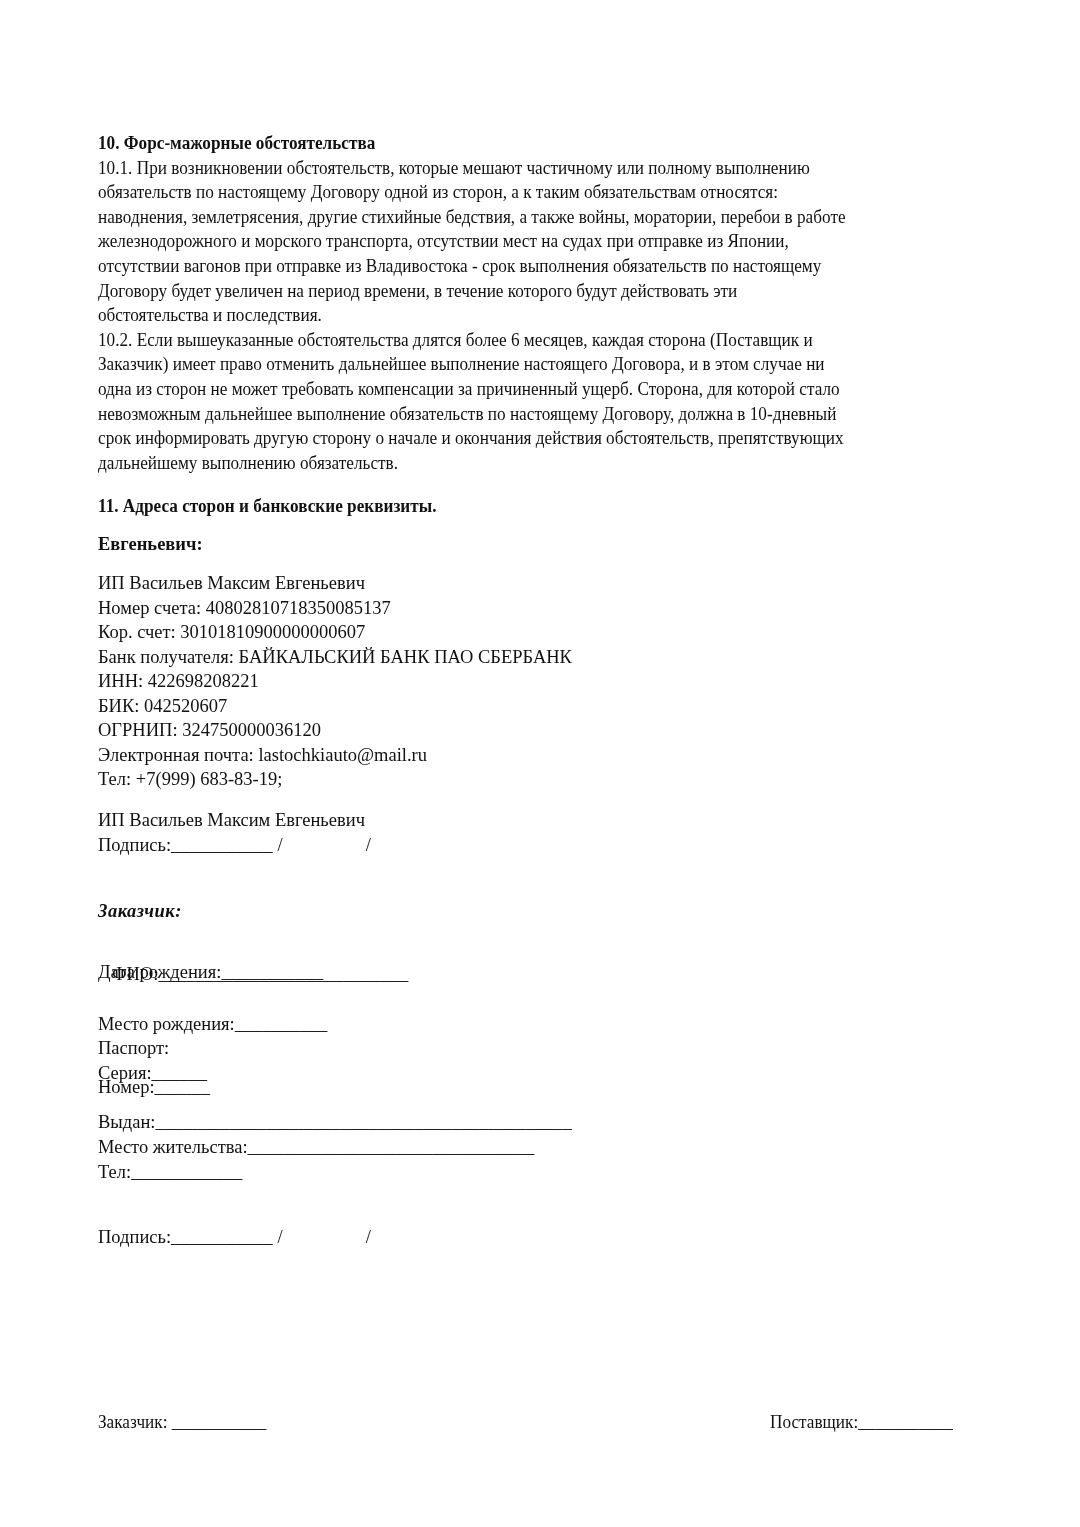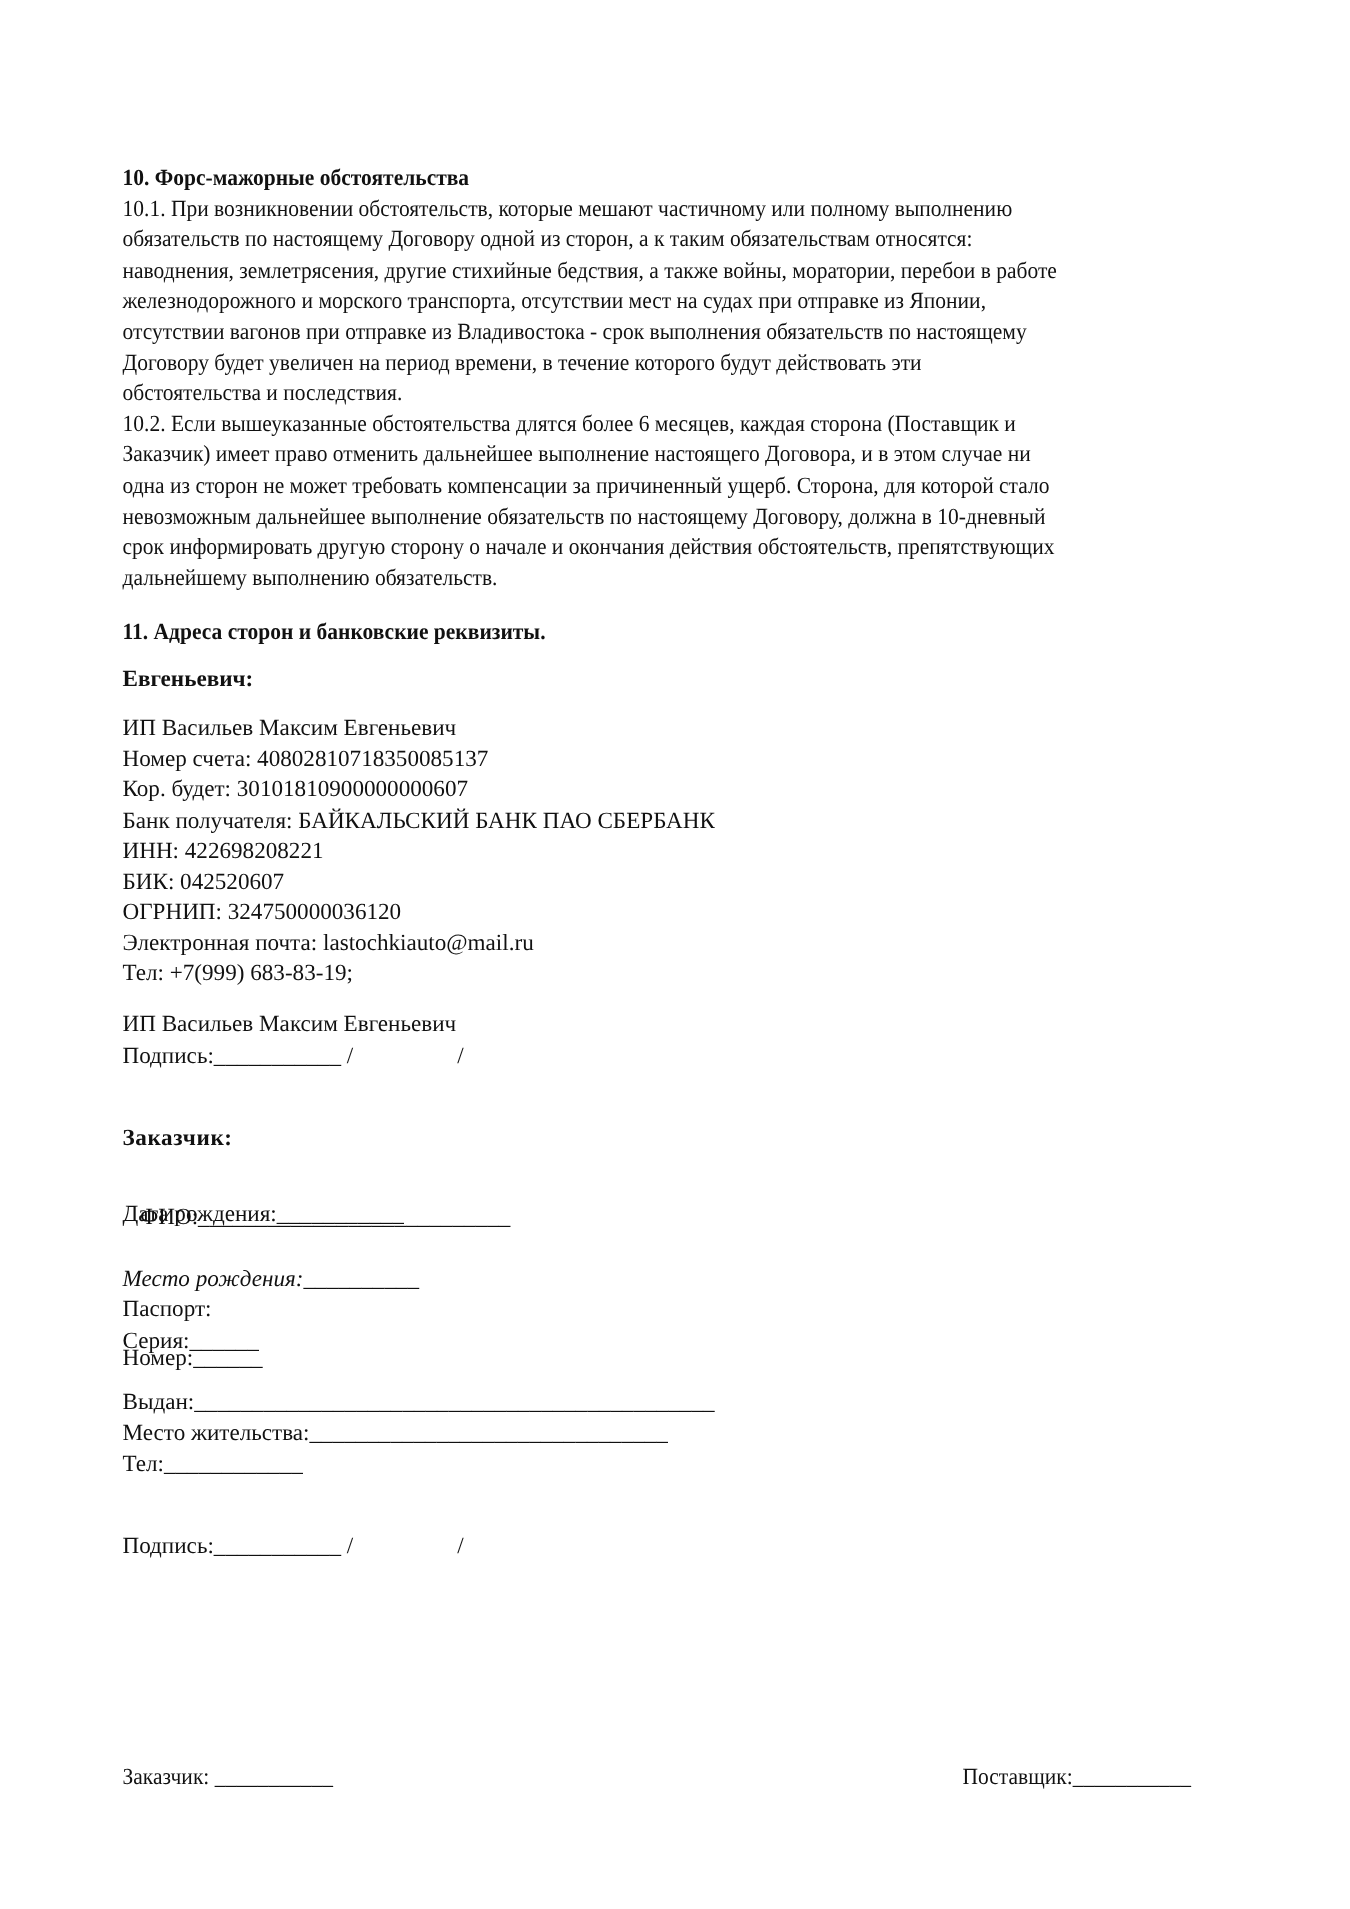--- a/index.html
+++ b/index.html
@@ -86,36 +86,36 @@
 дальнейшему выполнению обязательств.</p>
   </div>
 </div>
 
 <div class="abs section-title" style="left:98px; top:494px; transform:scaleX(0.93); transform-origin:left top;">11. Адреса сторон и банковские реквизиты.</div>
 
 <div class="abs section-title" style="left:98px; top:532px;">Евгеньевич:</div>
 
 <div class="abs" style="left:98px; top:571px;">ИП Васильев Максим Евгеньевич</div>
 <div class="abs" style="left:98px; top:596px;">Номер счета: 40802810718350085137</div>
-<div class="abs" style="left:98px; top:620px;">Кор. будет: 30101810900000000607</div>
+<div class="abs" style="left:98px; top:620px;">Кор. счет: 30101810900000000607</div>
 <div class="abs" style="left:98px; top:645px;">Банк получателя: БАЙКАЛЬСКИЙ БАНК ПАО СБЕРБАНК</div>
 <div class="abs" style="left:98px; top:669px;">ИНН: 422698208221</div>
 <div class="abs" style="left:98px; top:694px;">БИК: 042520607</div>
 <div class="abs" style="left:98px; top:718px;">ОГРНИП: 324750000036120</div>
 <div class="abs" style="left:98px; top:743px;">Электронная почта: lastochkiauto@mail.ru</div>
 <div class="abs" style="left:98px; top:767px;">Тел: +7(999) 683-83-19;</div>
 
 <div class="abs" style="left:98px; top:808px;">ИП Васильев Максим Евгеньевич</div>
 <div class="abs" style="left:98px; top:833px;">Подпись:___________ /                  /</div>
 
-<div class="abs section-title" style="left:98px; top:899px; letter-spacing:0.5px;">Заказчик:</div>
+<div class="abs section-title" style="left:98px; top:899px; letter-spacing:0.5px;font-style:italic;">Заказчик:</div>
 
 <div class="abs" style="left:98px; top:962px;margin-left:14px;">ФИО:___________________________</div>
 <div class="abs" style="left:98px; top:960px;">Дата рождения:___________</div>
-<div class="abs" style="left:98px; top:1012px;font-style:italic;">Место рождения:__________</div>
+<div class="abs" style="left:98px; top:1012px;">Место рождения:__________</div>
 <div class="abs" style="left:98px; top:1036px;">Паспорт:</div>
 <div class="abs" style="left:98px; top:1061px;">Серия:______</div>
 <div class="abs" style="left:98px; top:1063px;margin-top:12px;">Номер:______</div>
 <div class="abs" style="left:98px; top:1110px;">Выдан:_____________________________________________</div>
 <div class="abs" style="left:98px; top:1135px;">Место жительства:_______________________________</div>
 <div class="abs" style="left:98px; top:1160px;">Тел:____________</div>
 
 <div class="abs" style="left:98px; top:1225px;">Подпись:___________ /                  /</div>
 
 <div class="footer-left">Заказчик: ___________</div>

